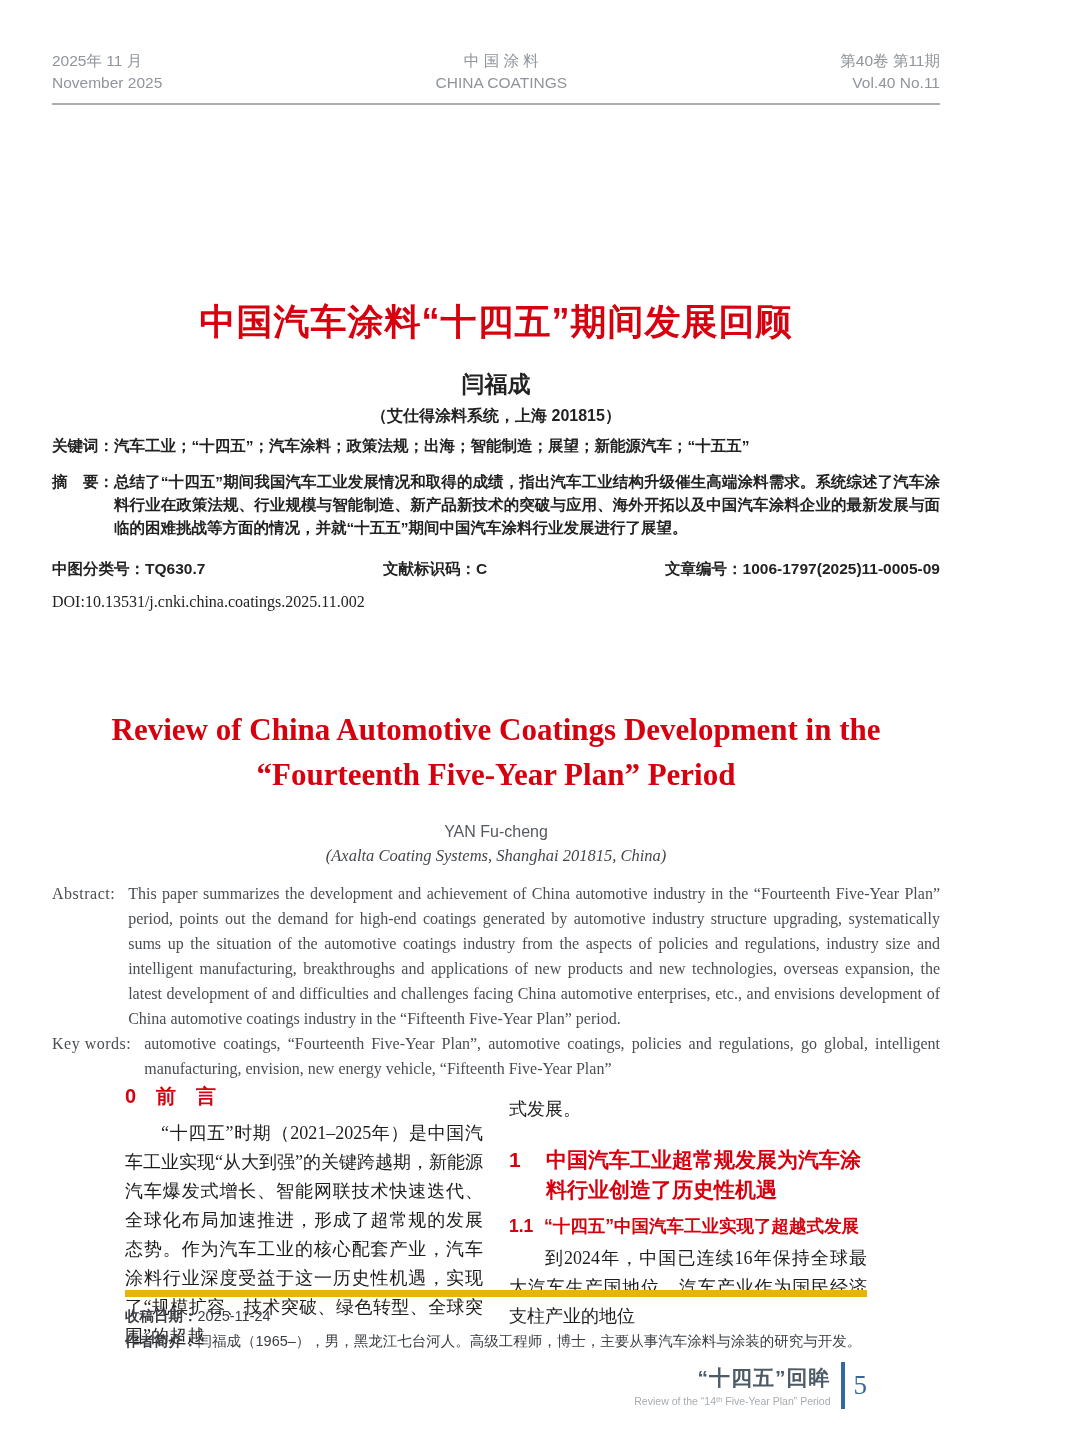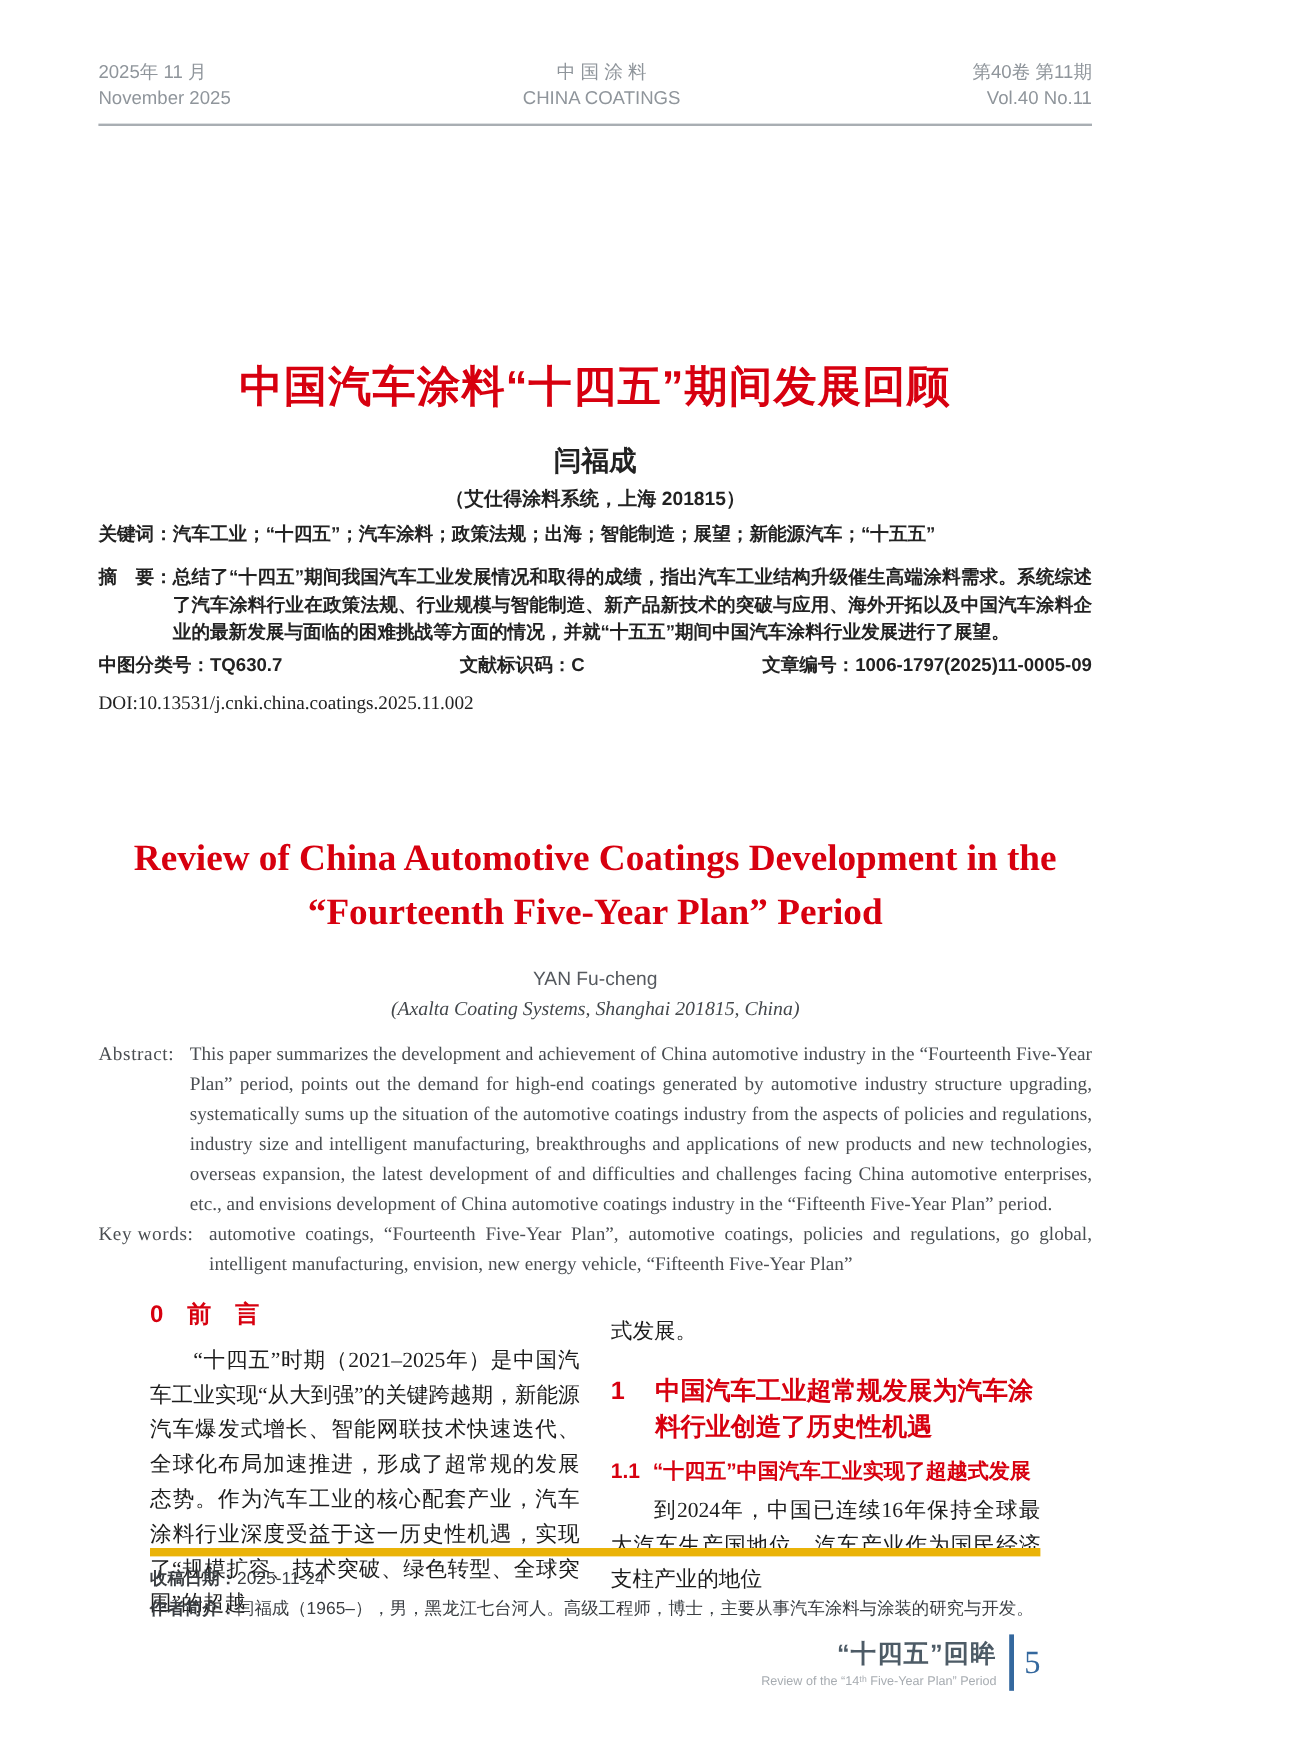--- a/index.html
+++ b/index.html
@@ -1,21 +1,21 @@
 <!DOCTYPE html>
 <html><head>
 <meta charset="utf-8">
 <style>
   html, body { margin: 0; padding: 0; background: #ffffff; }
   .page {
     position: relative;
     width: 992px; height: 1455px;
     background: #ffffff;
     box-sizing: border-box;
-    padding: 0 82px;
+    padding: 0 52px;
     overflow: hidden;
     font-family: "Liberation Serif", serif;
     color: #1e1e1e;
   }
 
   
   .jheader {
     display: flex; justify-content: space-between; align-items: flex-end;
     padding-top: 50px; padding-bottom: 9px;
     border-bottom: 2px solid #a9aeb3;
@@ -51,21 +51,21 @@
 
   .zh-abstract, .zh-keywords {
     font-family: "Liberation Sans", sans-serif;
     font-weight: 600; font-size: 15.5px; line-height: 23px; color: #222;
   }
   .zh-abstract { margin-top: 13px; }
   .zh-keywords { margin-top: 7px; }
 
   .meta-row {
     display: flex; justify-content: space-between;
-    margin-top: 5px;
+    margin-top: 20px;
     font-family: "Liberation Sans", sans-serif;
     font-weight: 600; font-size: 15.5px; color: #222;
   }
   .doi {
     margin-top: 13px;
     font-family: "Liberation Serif", serif;
     font-size: 16px; color: #222;
   }
 
   

